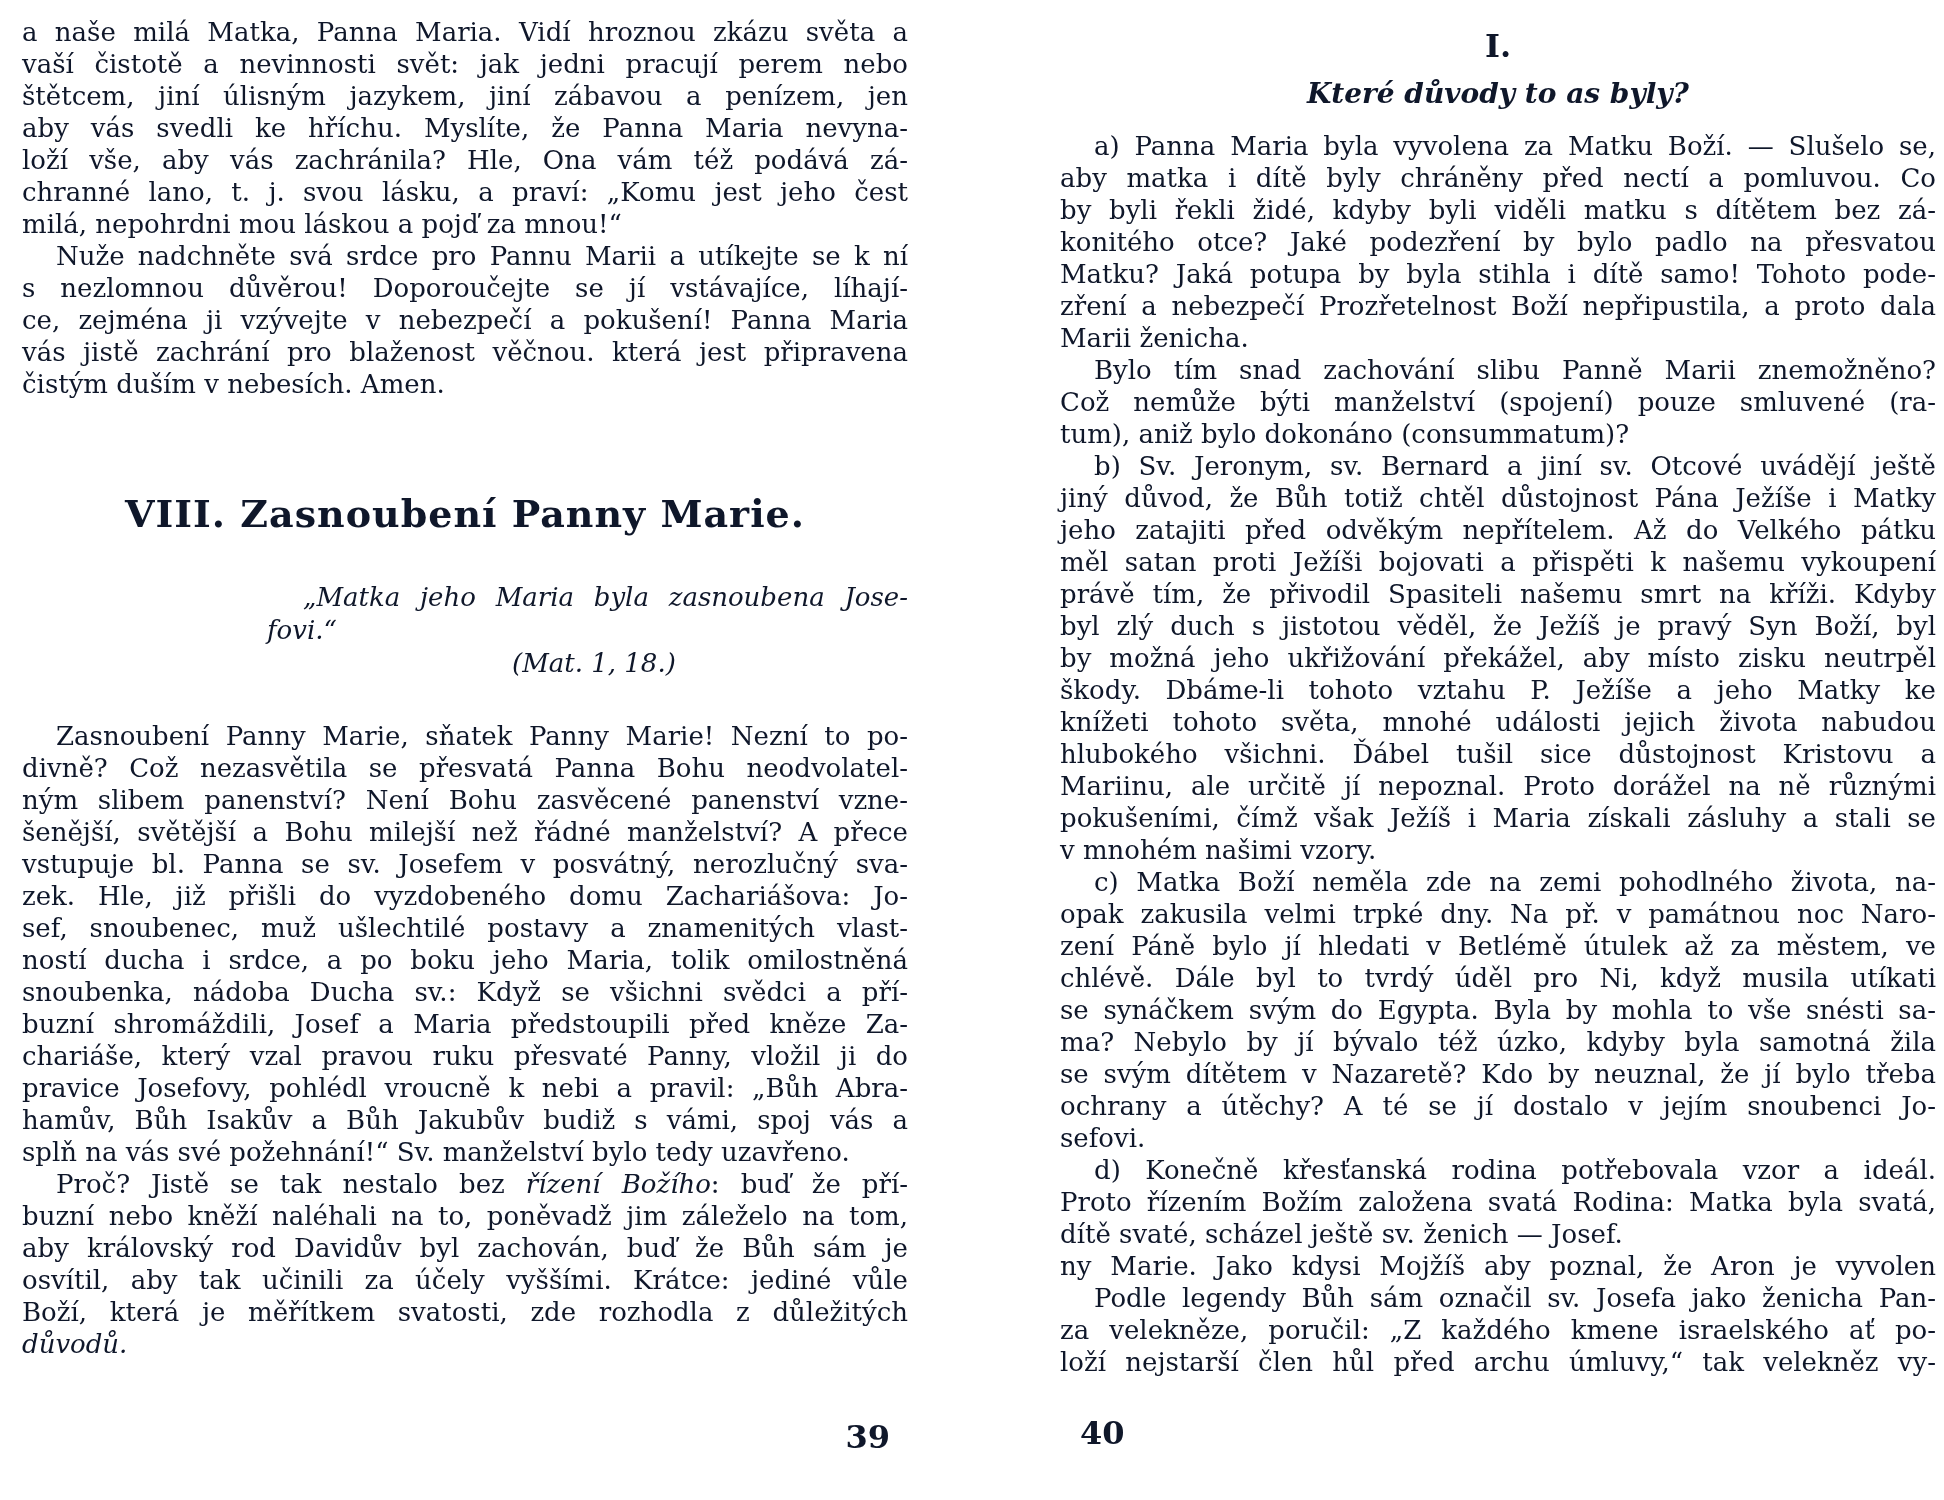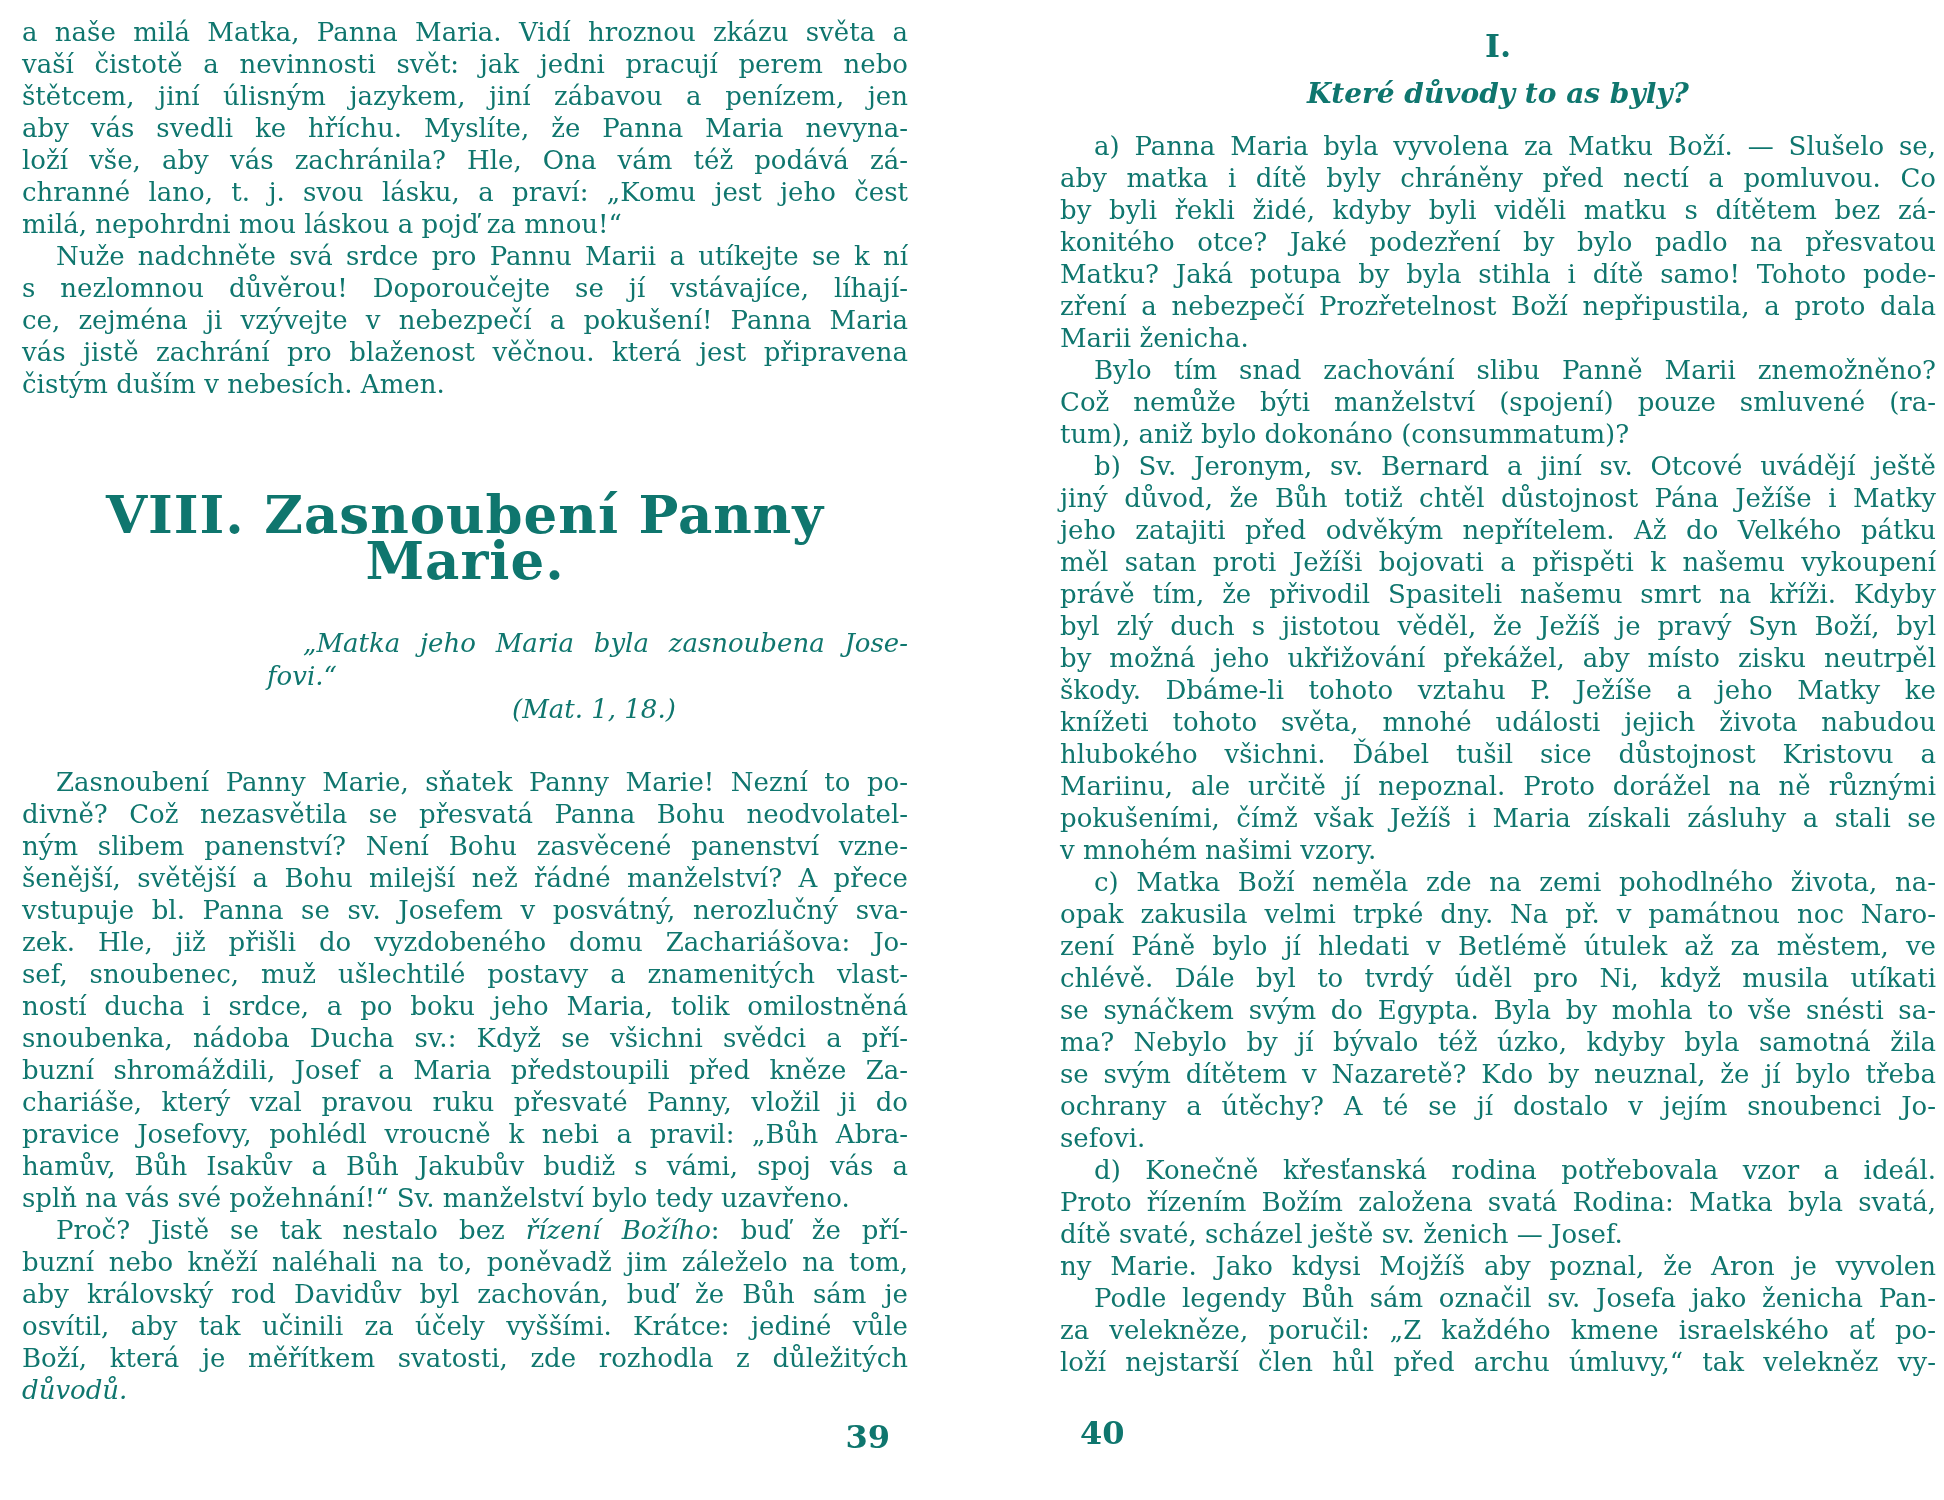--- a/index.html
+++ b/index.html
@@ -5,21 +5,21 @@
   html, body {
     margin: 0;
     padding: 0;
     background: #ffffff;
   }
   .scan-root {
     position: relative;
     width: 1944px;
     height: 1500px;
     background: #ffffff;
-    color: #0f766e;
+    color: #0f172a;
     font-family: "DejaVu Serif", "Liberation Serif", serif;
     overflow: hidden;
   }
   .page {
     position: absolute;
     top: 16px;
   }
   .page-left  { left: 22px;  width: 886px; }
   .page-right { left: 1060px; width: 876px; }
 
@@ -32,21 +32,21 @@
     text-align-last: justify;
     white-space: normal;
   }
   .para .line.last { text-align-last: left; }
   .para.runon .line.last { text-align-last: justify; }
   .para.indent .line.first { text-indent: 34px; }
   .it { font-style: italic; }
 
   .chapter-heading {
     margin: 91px 0 12px 0;
-    font-size: 53px;
+    font-size: 38px;
     line-height: 46px;
     font-weight: bold;
     text-align: center;
     letter-spacing: 1px;
   }
 
   .quote-block {
     margin-top: 44px;
     margin-left: 245px;
     font-style: italic;

